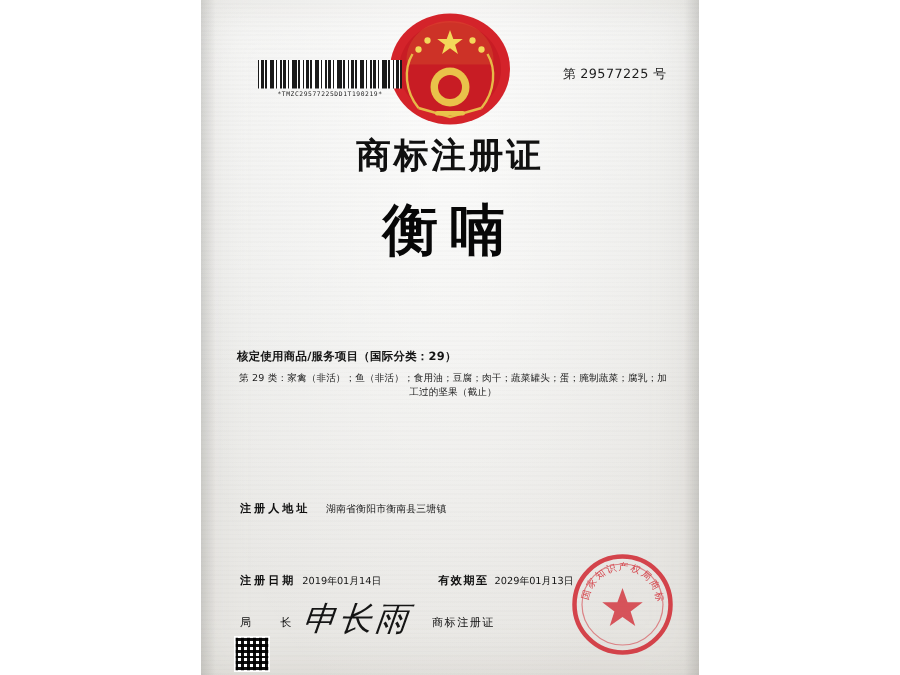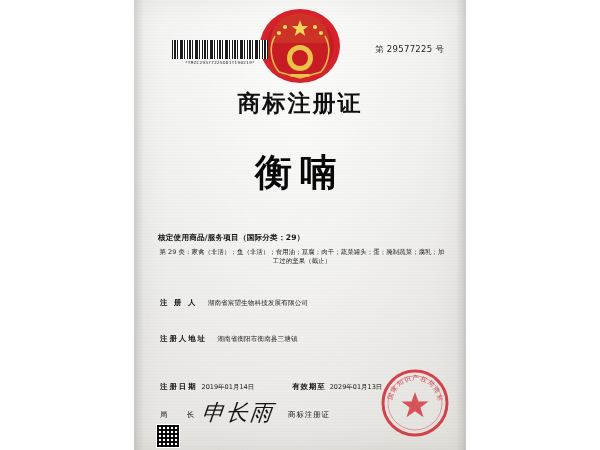--- a/index.html
+++ b/index.html
@@ -112,21 +112,21 @@
     letter-spacing: 2px;
     color: #101010;
     font-family: "DejaVu Sans", sans-serif;
   }
 
   
   .mark {
     position: absolute;
     left: 0;
     right: 0;
-    top: 148px;
+    top: 129px;
     text-align: center;
     font-size: 37px;
     font-weight: bold;
     letter-spacing: 8px;
     color: #070707;
     font-family: Liberation Sans, sans-serif;
   }
 
   
   .line {
@@ -320,24 +320,20 @@
       <span>第</span><span class="serial-no">29577225</span><span>号</span>
     </div>
 
     <div class="cert-title">商标注册证</div>
 
     <div class="mark">衡喃</div>
 
     <div class="line line-goods-head">核定使用商品/服务项目（国际分类：29）</div>
     <div class="line line-goods-body">第 29 类：家禽（非活）；鱼（非活）；食用油；豆腐；肉干；蔬菜罐头；蛋；腌制蔬菜；腐乳；加工过的坚果（截止）</div>
 
-    <div class="field field-registrant">
-      <span class="label">注 册 人</span>
-      <span class="value">湖南省宸望生物科技发展有限公司</span>
-    </div>
 
     <div class="field field-address">
       <span class="label">注册人地址</span>
       <span class="value">湖南省衡阳市衡南县三塘镇</span>
     </div>
 
     <div class="field-dates">
       <span class="label">注册日期</span><span class="value">2019年01月14日</span><span class="label2">有效期至</span><span class="value">2029年01月13日</span>
     </div>
 

